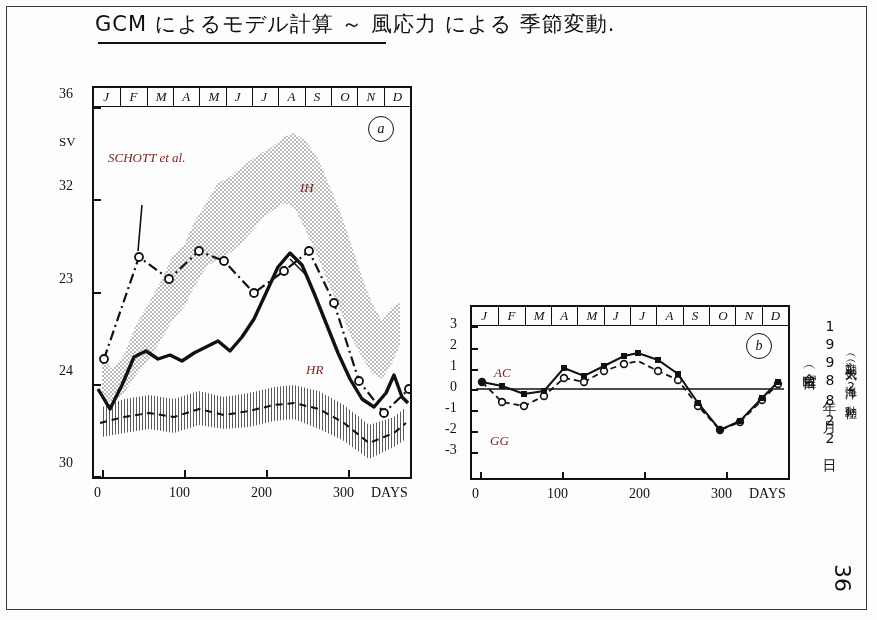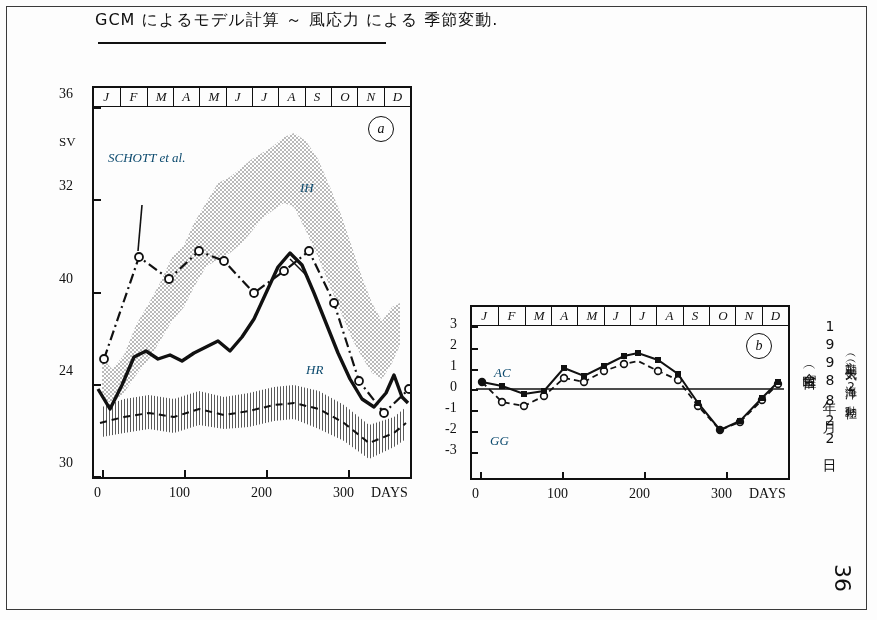--- a/index.html
+++ b/index.html
@@ -14,21 +14,21 @@
   }
   
   .page-border{
     position:absolute;left:6px;top:6px;width:861px;height:604px;
     border:1px solid #3a3a3a;box-sizing:border-box;
   }
   
   .title{
     position:absolute;left:95px;top:10px;width:680px;height:40px;
     font-family:"DejaVu Sans",sans-serif;
-    font-size:16px;letter-spacing:1px;color:#0e0e0e;
+    font-size:21px;letter-spacing:1px;color:#0e0e0e;
     white-space:nowrap;
   }
   .title-underline{
     position:absolute;left:98px;top:42px;width:288px;height:2px;background:#111;
   }
   
   .panelA{
     position:absolute;left:92px;top:86px;width:320px;height:393px;
     border-left:2px solid #111;border-bottom:2px solid #111;
     border-top:2px solid #111;border-right:2px solid #111;
@@ -51,21 +51,21 @@
     text-align:center;line-height:23px;background:#fff;
   }
   .axis-lbl{
     position:absolute;font-size:14px;font-family:"Liberation Serif",serif;
     color:#111;
   }
   .ytick{position:absolute;right:0;width:7px;height:2px;background:#111;}
   .xtick{position:absolute;bottom:0;width:2px;height:7px;background:#111;}
   .series-lbl{
     position:absolute;font-size:13px;font-style:italic;
-    font-family:"Liberation Serif",serif;color:#0c4a6e;
+    font-family:"Liberation Serif",serif;color:#7f1d1d;
   }
   .caption{
     position:absolute;font-family:"DejaVu Sans",sans-serif;font-size:12px;
     color:#111;white-space:nowrap;
   }
   
   .panelB{
     position:absolute;left:470px;top:305px;width:320px;height:175px;
     border:2px solid #111;box-sizing:border-box;background:transparent;
   }
@@ -182,21 +182,21 @@
     <div class="xtick" style="left:172px;bottom:-1px;height:8px;"></div>
     <div class="xtick" style="left:254px;bottom:-1px;height:8px;"></div>
 
     <span class="series-lbl" style="left:14px;top:62px;">SCHOTT et al.</span>
     <span class="series-lbl" style="left:206px;top:92px;">IH</span>
     <span class="series-lbl" style="left:212px;top:274px;">HR</span>
   </div>
 
   <span class="axis-lbl" style="left:59px;top:86px;">36</span>
   <span class="axis-lbl" style="left:59px;top:178px;text-align:center;">32</span>
-  <span class="axis-lbl" style="left:59px;top:271px;">40</span>
+  <span class="axis-lbl" style="left:59px;top:271px;">23</span>
   <span class="axis-lbl" style="left:59px;top:363px;font-family:Liberation Serif, serif;">24</span>
   <span class="axis-lbl" style="left:59px;top:455px;">30</span>
   <span class="axis-lbl" style="left:59px;top:134px;font-size:13px;">SV</span>
 
   <span class="axis-lbl" style="left:94px;top:485px;">0</span>
   <span class="axis-lbl" style="left:169px;top:485px;">100</span>
   <span class="axis-lbl" style="left:251px;top:485px;">200</span>
   <span class="axis-lbl" style="left:333px;top:485px;">300</span>
   <span class="axis-lbl" style="left:371px;top:485px;">DAYS</span>
 

